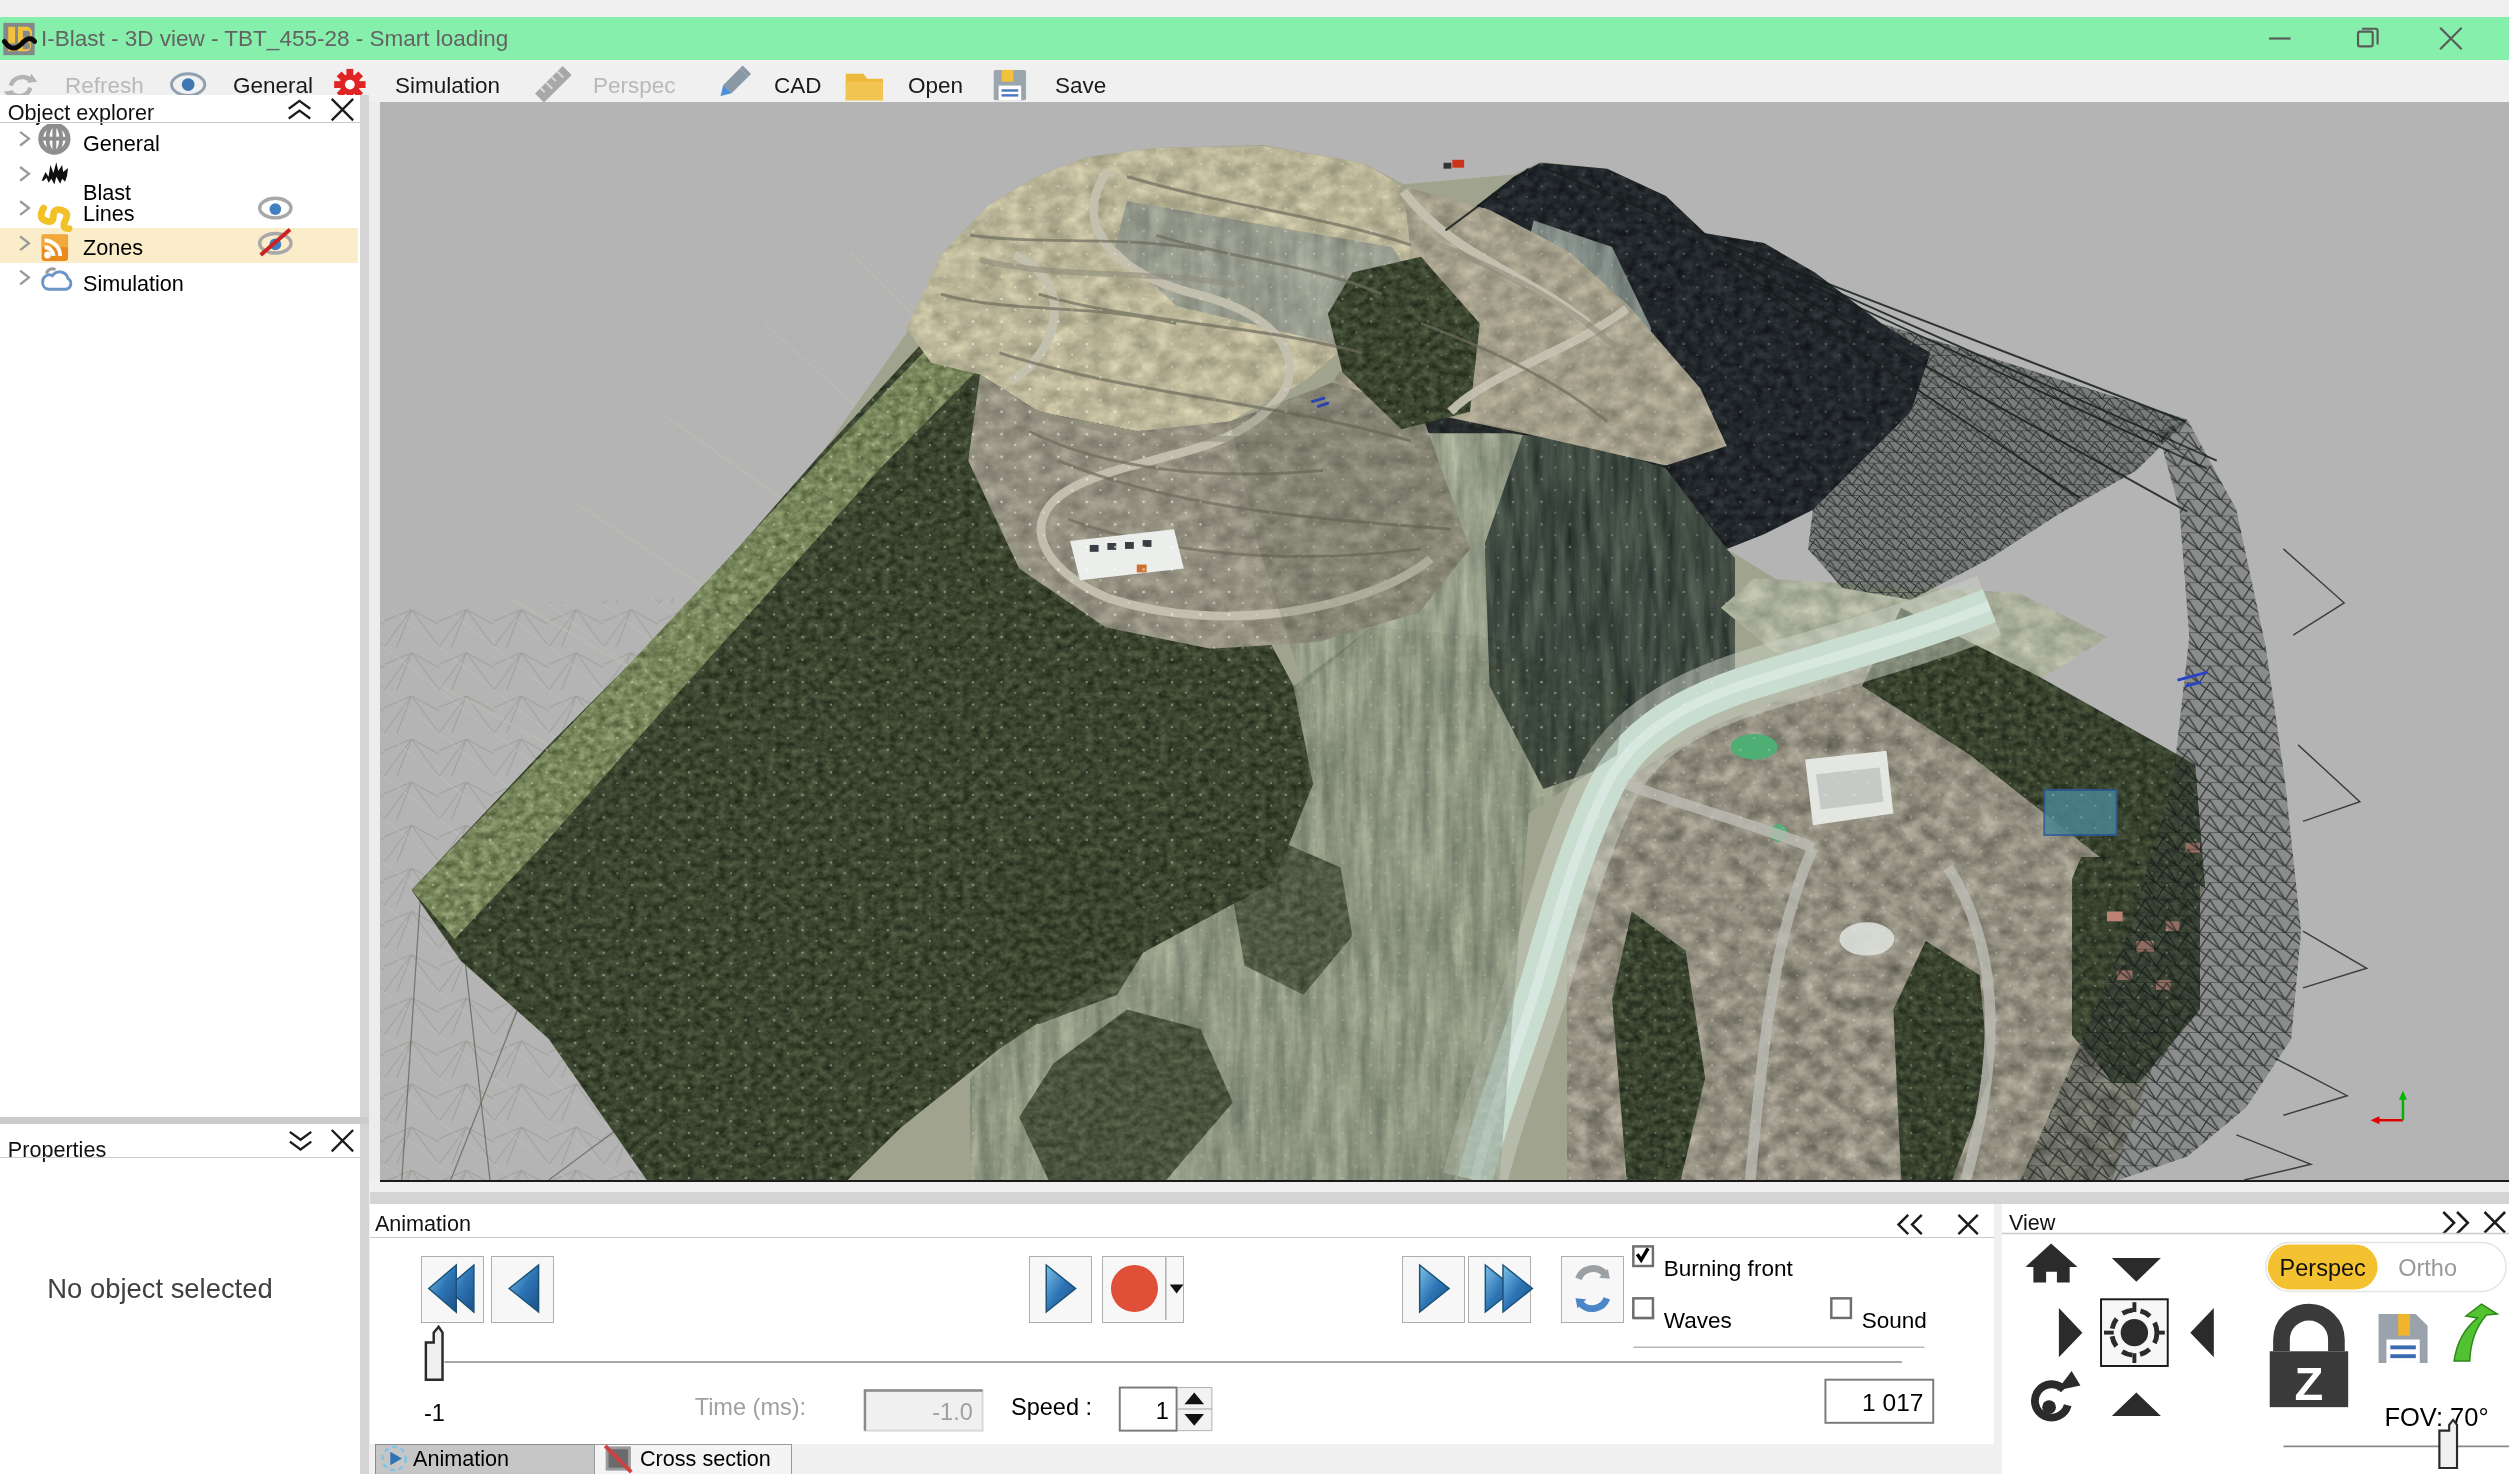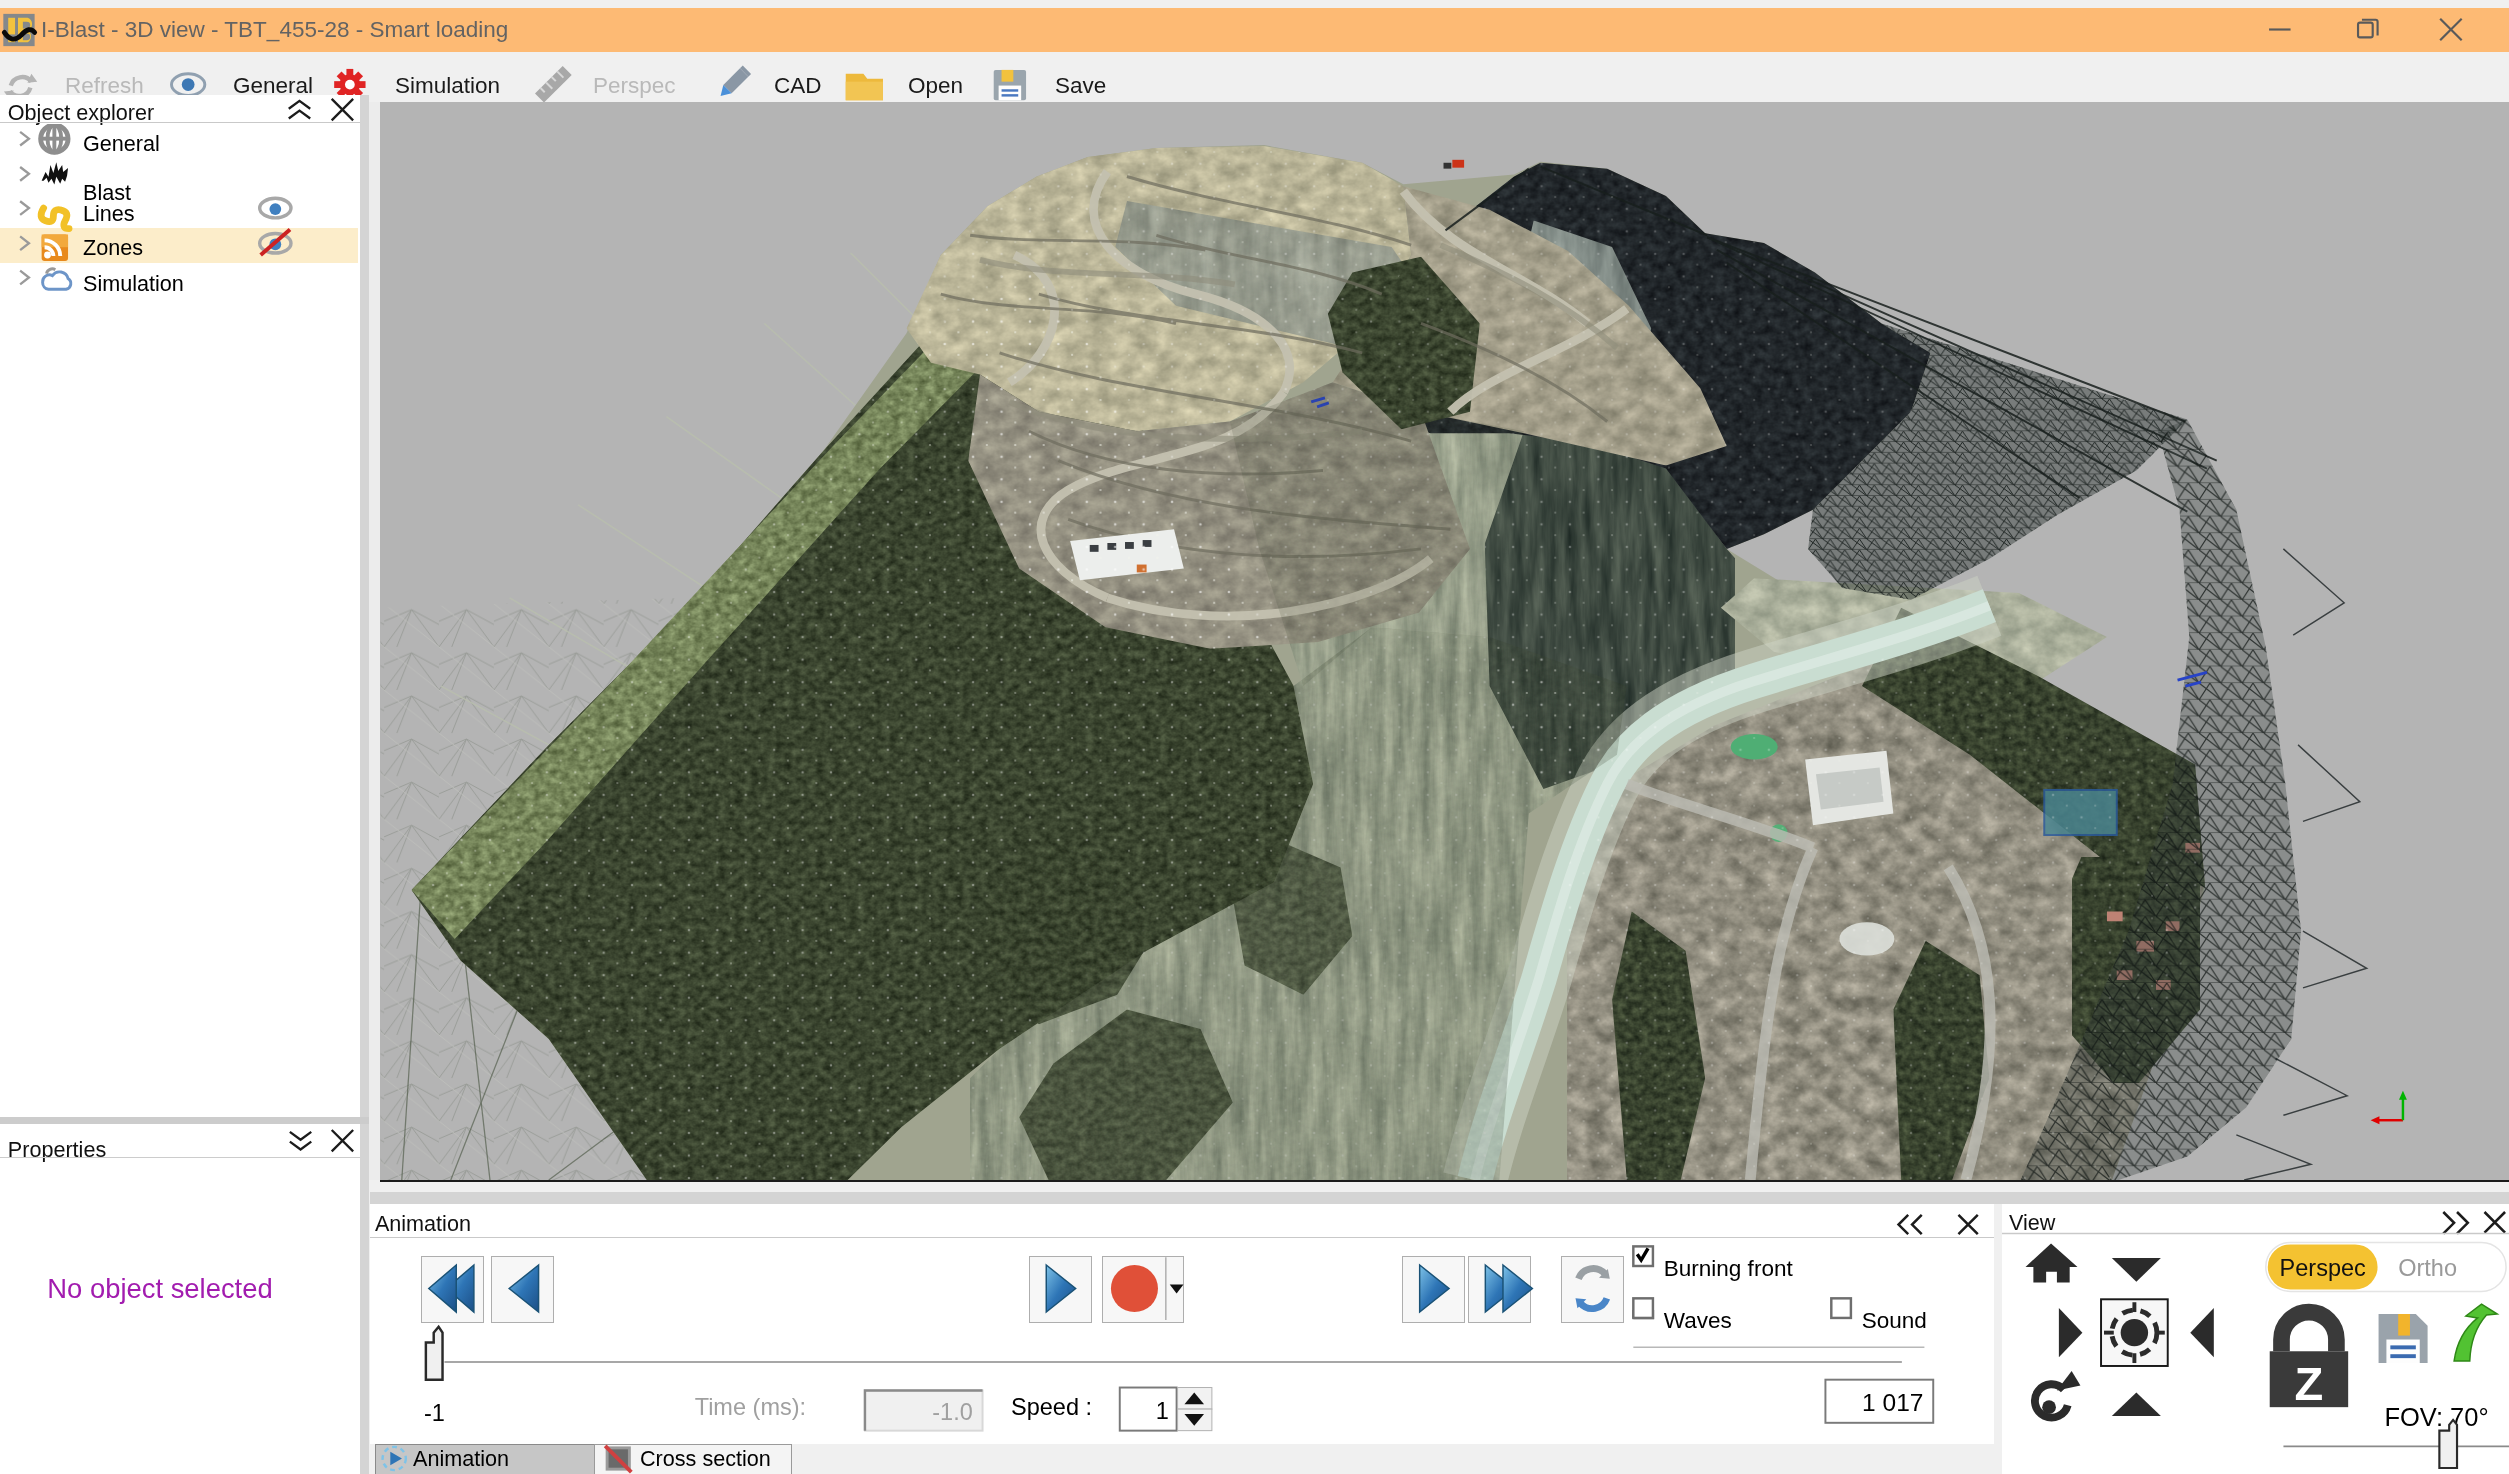--- a/index.html
+++ b/index.html
@@ -1,31 +1,31 @@
 <!DOCTYPE html>
 <html><head>
 <meta charset="utf-8">
 <style>
 html,body{margin:0;padding:0;width:2509px;height:1474px;overflow:hidden;background:#f0f0f0;
 font-family:"Liberation Sans",sans-serif;}
 .abs{position:absolute;}
-#titlebar{position:absolute;left:0;top:8px;width:2509px;height:44px;background:#fdba74;}
+#titlebar{position:absolute;left:0;top:17px;width:2509px;height:44px;background:#86efac;}
 #titletext{position:absolute;left:41px;top:0;height:44px;line-height:44px;font-size:22.5px;color:#636363;}
 #toolbar{position:absolute;left:0;top:60px;width:2509px;height:58px;background:#f0f0f0;}
 .tbtxt{position:absolute;top:0;height:51px;line-height:51px;font-size:22.5px;color:#1a1a1a;}
 .tbgray{color:#b9b9b9;}
 #oepanel{position:absolute;left:0;top:95px;width:360px;height:1140px;background:#ffffff;}
 #oestrip{position:absolute;left:360px;top:95px;width:8.8px;height:1379px;background:#d4d4d4;}
 #oegutter{position:absolute;left:369px;top:102px;width:11.8px;height:1078px;background:#ececec;}
 .panelhdr{font-size:21.6px;color:#111;}
 .treerow{position:absolute;left:0;width:358px;height:35px;font-size:21.6px;color:#000;}
 .treelabel{position:absolute;left:83px;top:6.9px;}
 #propbar{position:absolute;left:0;top:1117px;width:369px;height:6.9px;background:#cccccc;}
 #proppanel{position:absolute;left:0;top:1124px;width:360px;height:350px;background:#ffffff;}
-#noobj{position:absolute;left:0;top:149px;width:320px;text-align:center;font-size:27.4px;color:#a21caf;}
+#noobj{position:absolute;left:0;top:149px;width:320px;text-align:center;font-size:27.4px;color:#404040;}
 #viewport{position:absolute;left:380px;top:102px;width:2129px;height:1078px;background:#b4b4b4;border-bottom:2px solid #1b1b1b;}
 #botstrip{position:absolute;left:380px;top:1182px;width:2129px;height:9.8px;background:#f0f0f0;}
 #graybar2{position:absolute;left:370px;top:1192px;width:2139px;height:11.8px;background:#d4d4d4;}
 #animpanel{position:absolute;left:370px;top:1204px;width:1624px;height:271px;background:#ffffff;}
 #viewgap{position:absolute;left:1995px;top:1204px;width:7.8px;height:271px;background:#f0f0f0;}
 #viewpanel{position:absolute;left:2002px;top:1204px;width:507px;height:271px;background:#ffffff;}
 .abtn{position:absolute;width:61px;height:65px;background:#f7f7f7;border:1px solid #aeaeae;}
 #tabbar{position:absolute;left:370px;top:1444px;width:1624px;height:30px;background:#f0f0f0;}
 .tab1{position:absolute;left:4.9px;top:0px;width:218px;height:30px;background:#c6c6c6;border:1px solid #8a8a8a;border-bottom:none;}
 .tab2{position:absolute;left:224px;top:0px;width:196px;height:30px;background:#f4f4f4;border:1px solid #9a9a9a;border-bottom:none;}

